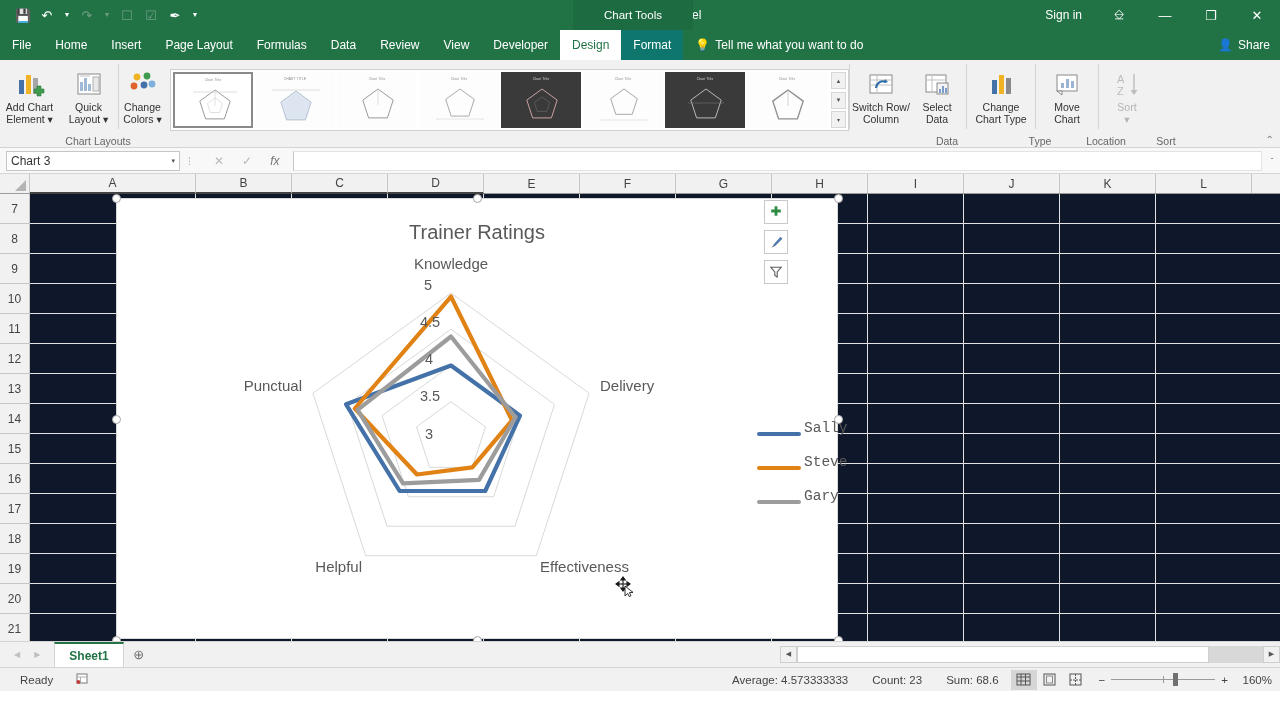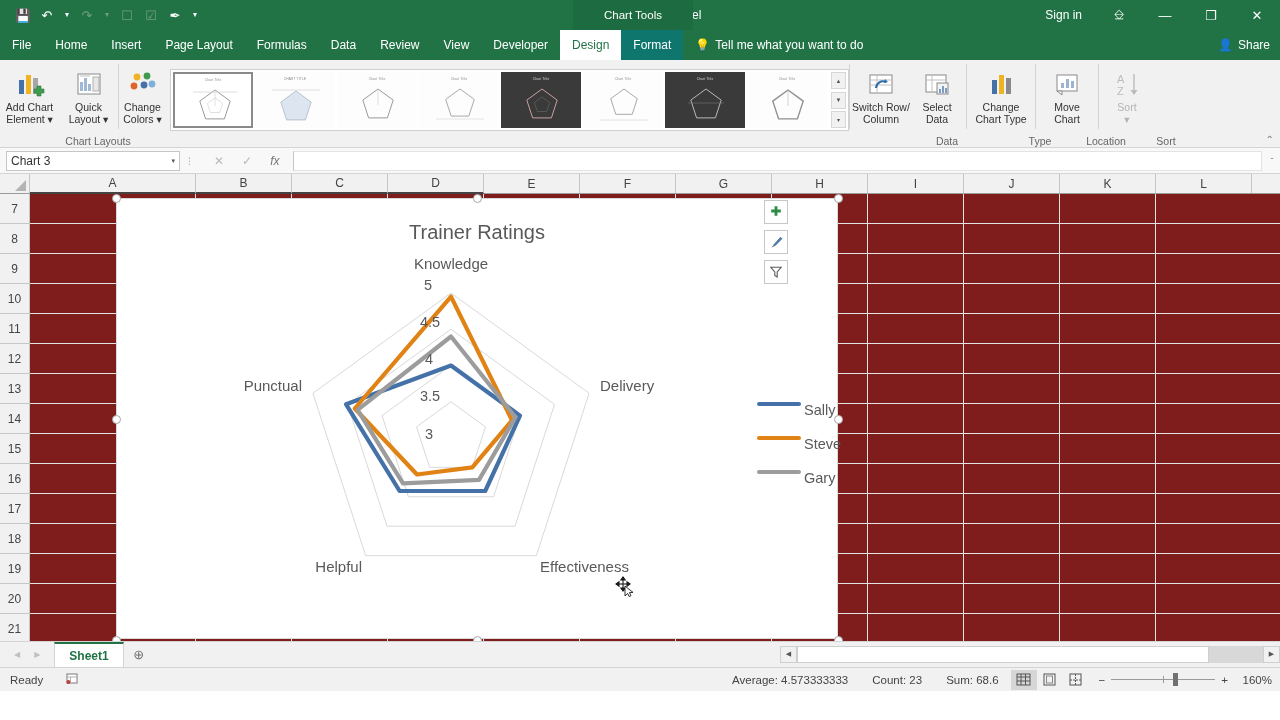--- a/index.html
+++ b/index.html
@@ -155,21 +155,21 @@
     display: flex; align-items: center; justify-content: center; background: #f1f1f1;
   }
   .colcell.selhdr { border-bottom: 2px solid #444; margin-bottom: -1px; }
 
   .rowarea { display: flex; height: 447px; position: relative; }
   .rowhead { width: 30px; background: #f1f1f1; border-right: 1px solid #c6c6c6; }
   .rowcell {
     height: 30px; border-bottom: 1px solid #c6c6c6; font-size: 12px; color: #444;
     display: flex; align-items: center; justify-content: center; background: #f1f1f1;
   }
-  .cells { flex: 1; position: relative; background: #7f1d1d; }
+  .cells { flex: 1; position: relative; background: #0f172a; }
   .hline { position: absolute; left: 0; right: 0; height: 1px; background: #e2e2e2; }
   .vline { position: absolute; top: 0; bottom: 0; width: 1px; background: #e2e2e2; }
 
   
   .chartobj {
     position: absolute; left: 86px; top: 4px; width: 722px; height: 441px;
     background: #fff; border: 1px solid #d9d9d9;
   }
   .chart-title {
     position: absolute; left: 0; right: 0; top: 22px; text-align: center;
@@ -180,21 +180,21 @@
     background: #fff; border-radius: 50%; z-index: 6;
   }
   .ctrl-col {
     position: absolute; left: 734px; top: 6px; display: flex; flex-direction: column; gap: 6px; z-index: 7;
   }
   .ctrl-btn {
     width: 24px; height: 24px; background: #fff; border: 1px solid #c8c8c8;
     display: flex; align-items: center; justify-content: center;
   }
   .legend { position: absolute; left: 640px; top: 203px; }
-  .legend-row { display: flex; align-items: flex-start; height: 34px; }
+  .legend-row { display: flex; align-items: flex-end; height: 34px; font-family: Liberation Mono, monospace; }
   .legend-line { width: 44px; height: 4px; border-radius: 2px; }
   .legend-label { font-size: 14.5px; color: #595959; margin-left: 3px; }
 
   .cursor-move {
     position: absolute; left: 584px; top: 382px; width: 22px; height: 22px; z-index: 8;
   }
 
   
   .sheetbar {
     height: 26px; background: #f1f1f1; border-top: 1px solid #d4d4d4;
@@ -213,21 +213,21 @@
   }
   .hs-btn { width: 17px; height: 17px; background: #f1f1f1; border: 1px solid #cfcfcf; display: flex; align-items: center; justify-content: center; font-size: 7px; color: #555; }
   .hs-track { flex: 1; height: 17px; background: #d8d8d8; position: relative; }
   .hs-thumb { position: absolute; left: 0; top: 0; height: 17px; width: 412px; background: #fff; border: 1px solid #cfcfcf; }
 
   
   .statusbar {
     height: 24px; background: #f1f1f1; border-top: 1px solid #d4d4d4;
     display: flex; align-items: center; position: relative; font-size: 11.5px; color: #444;
   }
-  .sb-left { display: flex; align-items: center; gap: 22px; padding-left: 10px; }
+  .sb-left { display: flex; align-items: center; gap: 22px; padding-left: 20px; }
   .sb-right { position: absolute; right: 8px; display: flex; align-items: center; gap: 0; }
   .sb-stat { padding: 0 12px; font-size: 11.5px; color: #444; }
   .view-btn {
     width: 26px; height: 20px; display: flex; align-items: center; justify-content: center;
     color: #555;
   }
   .view-btn.act { background: #d6d6d6; }
   .zoom-slider { display: flex; align-items: center; gap: 6px; margin-left: 10px; }
   .zs-track { width: 104px; height: 1px; background: #9a9a9a; position: relative; }
   .zs-mark { position: absolute; top: -3px; width: 1px; height: 7px; background: #9a9a9a; }

